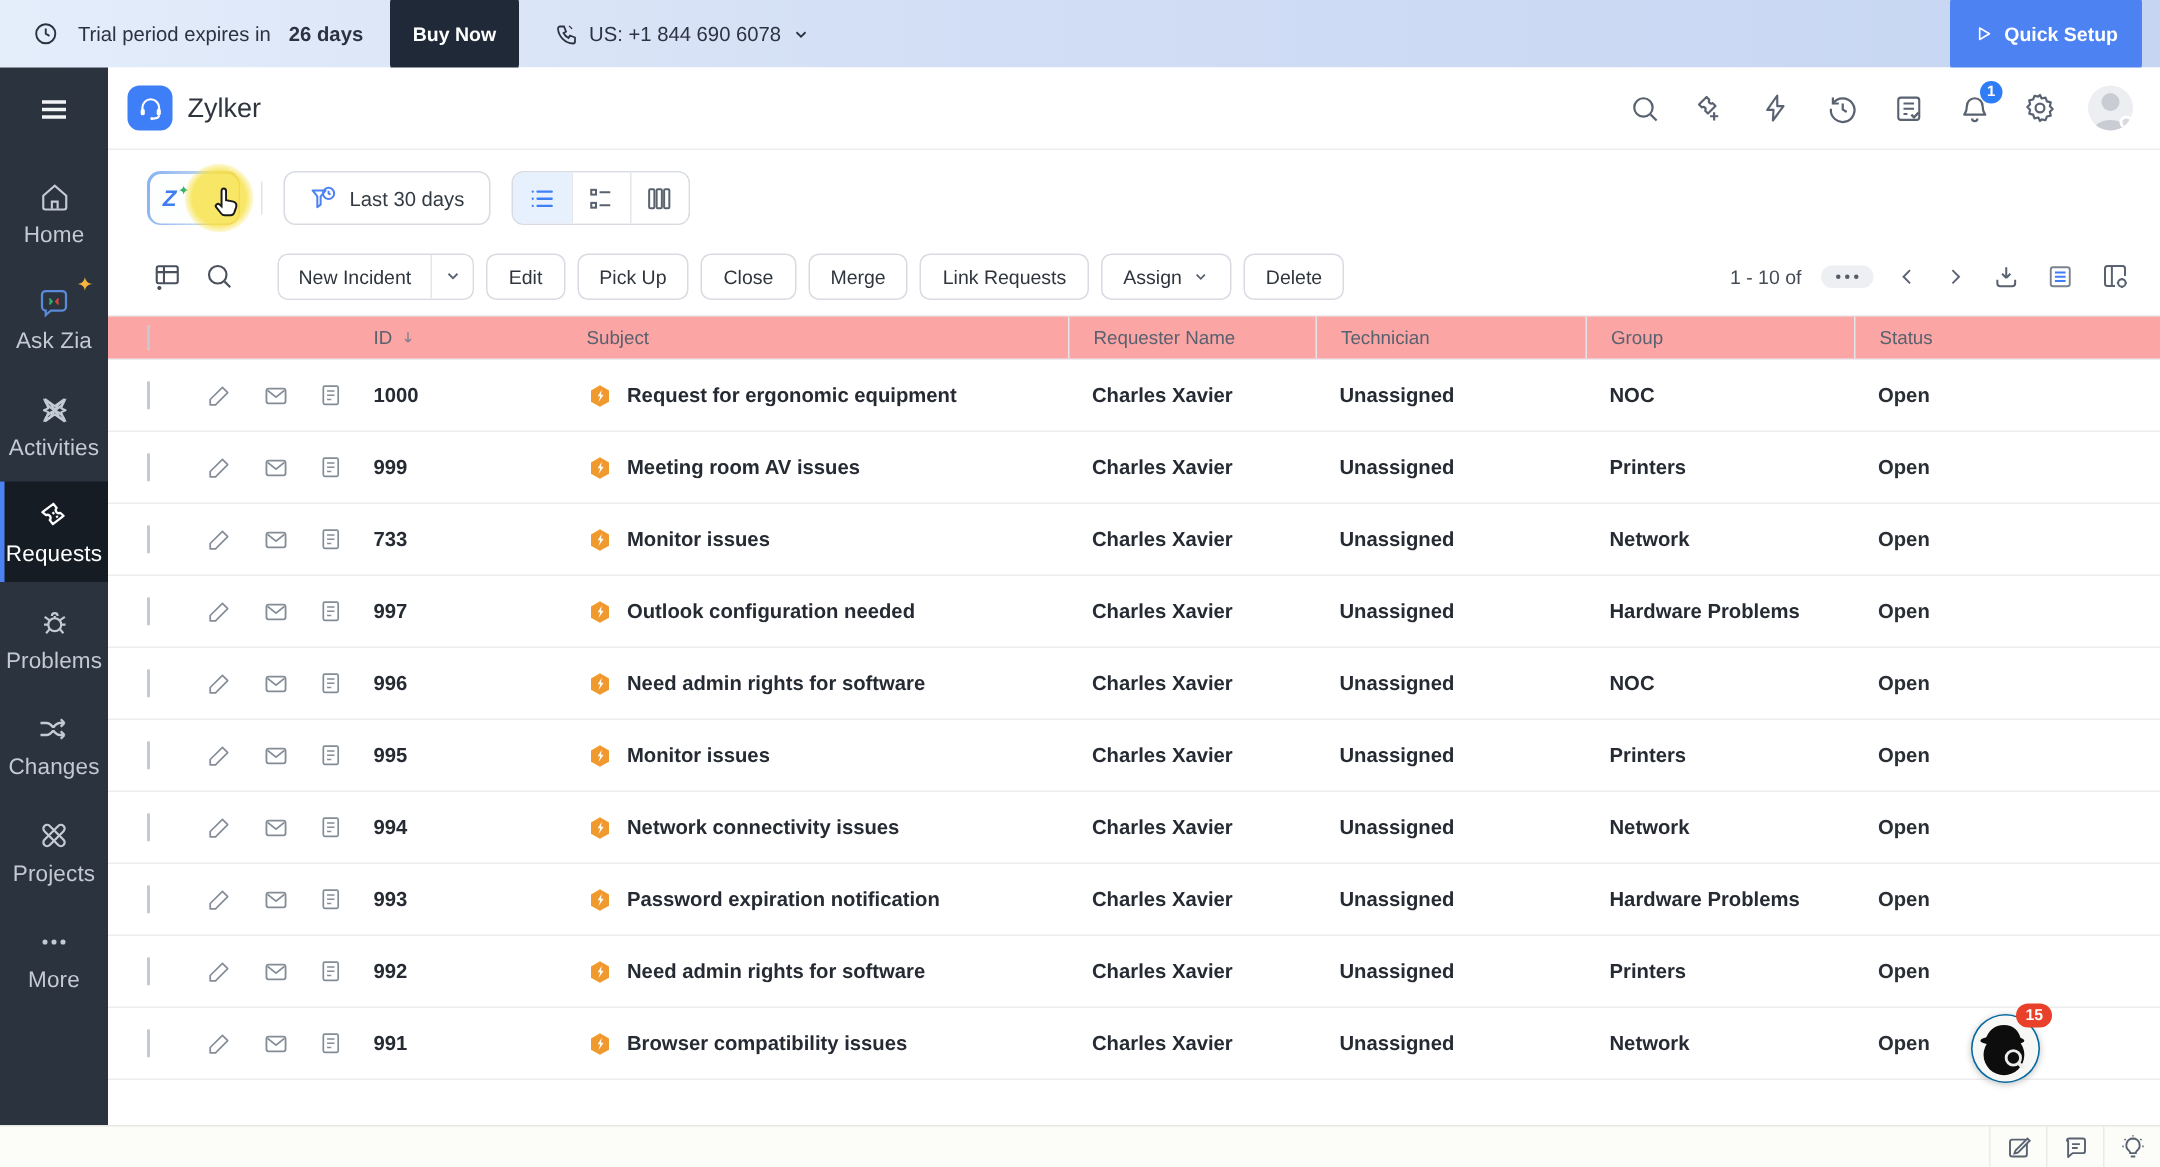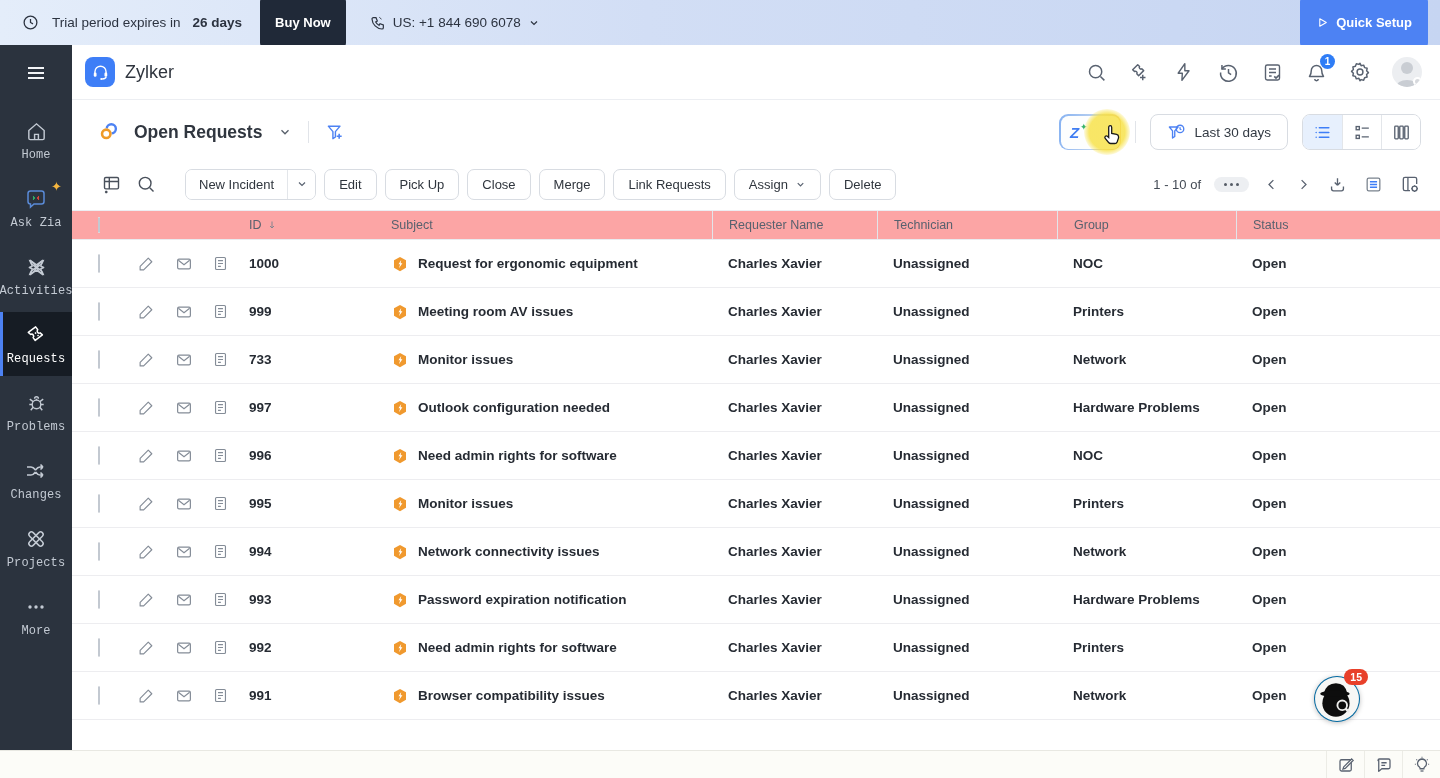--- a/index.html
+++ b/index.html
@@ -19,21 +19,21 @@
     font-weight:700; padding:19px 16px; display:flex; align-items:center; gap:7px; cursor:pointer; font-family:inherit; }
 
   
   .shell { display:flex; height:705px; }
 
   
   .sidebar { width:72px; background:#2b333e; display:flex; flex-direction:column; align-items:stretch; flex-shrink:0; }
   .hamburger { height:55px; display:flex; align-items:center; justify-content:center; cursor:pointer; }
   .sb-item { display:flex; flex-direction:column; align-items:center; gap:5px; padding:11px 0 10px;
     color:#c3cad3; cursor:pointer; position:relative; margin-top:4px; }
-  .sb-item .sb-label { font-size:12px; letter-spacing:.1px;font-family:Liberation Mono, monospace; }
+  .sb-item .sb-label { font-size:15px; letter-spacing:.1px; }
   .sb-item.active { background:#161c24; color:#fff; }
   .sb-item.active::before { content:""; position:absolute; left:0; top:0; bottom:0; width:3px; background:#4d82f3; }
   .sb-icon { height:24px; display:flex; align-items:center; justify-content:center; position:relative; }
   .sb-sparkle { position:absolute; top:-8px; right:-14px; color:#f5b63f; font-size:13px; }
 
   
   .main { flex:1; display:flex; flex-direction:column; background:#fff; min-width:0; }
 
   
   .app-header { height:55px; display:flex; align-items:center; justify-content:space-between;
@@ -312,42 +312,20 @@
         </span>
         <span class="avatar">
           <span class="a-head"></span>
             <span class="a-body"></span>
             <span class="a-dot"></span>
         </span>
       </div>
     </header>
 
     <div class="view-header">
-      <div class="vh-left">
-        <span>
-          <svg width="22" height="22" viewBox="0 0 24 24" fill="none">
-              <circle cx="14.5" cy="8.5" r="5" stroke="#4d82f3" stroke-width="2.6"></circle>
-              <circle cx="9" cy="14" r="6" fill="#fff"></circle>
-              <circle cx="9" cy="14" r="4.6" stroke="#ef9b28" stroke-width="2.8"></circle>
-            </svg>
-        </span>
-        <span class="vh-title">Open Requests</span>
-        <span class="iconbtn chev">
-          <svg width="14" height="14" viewBox="0 0 24 24" fill="none" stroke="#565e69" stroke-width="2.2">
-              <path d="M6 9l6 6 6-6"></path>
-            </svg>
-        </span>
-        <span class="vdiv"></span>
-        <button class="iconbtn">
-          <svg width="20" height="20" viewBox="0 0 24 24" fill="none" stroke="#4d82f3" stroke-width="1.7">
-              <path d="M4 5h14l-5.5 6.5V18l-3 2v-8.5z" stroke-linejoin="round"></path>
-              <path d="M17 14v6M14 17h6" stroke-width="1.9"></path>
-            </svg>
-        </button>
-      </div>
       <div class="vh-right">
         <span class="zia-wrap">
           <button class="zia-btn">
             <span class="zia-inner">
               <span class="zia-z">Z</span>
               <span class="zia-spark">✦</span>
             </span>
           </button>
           <span class="click-highlight"></span>
           <span class="cursor-hand">

